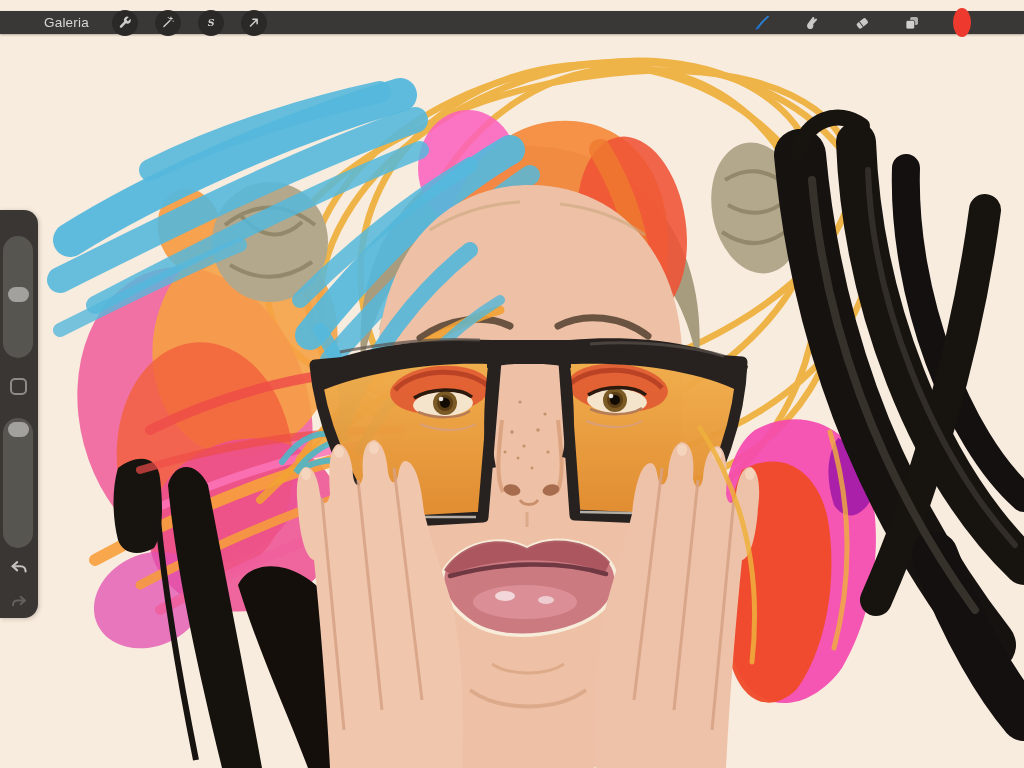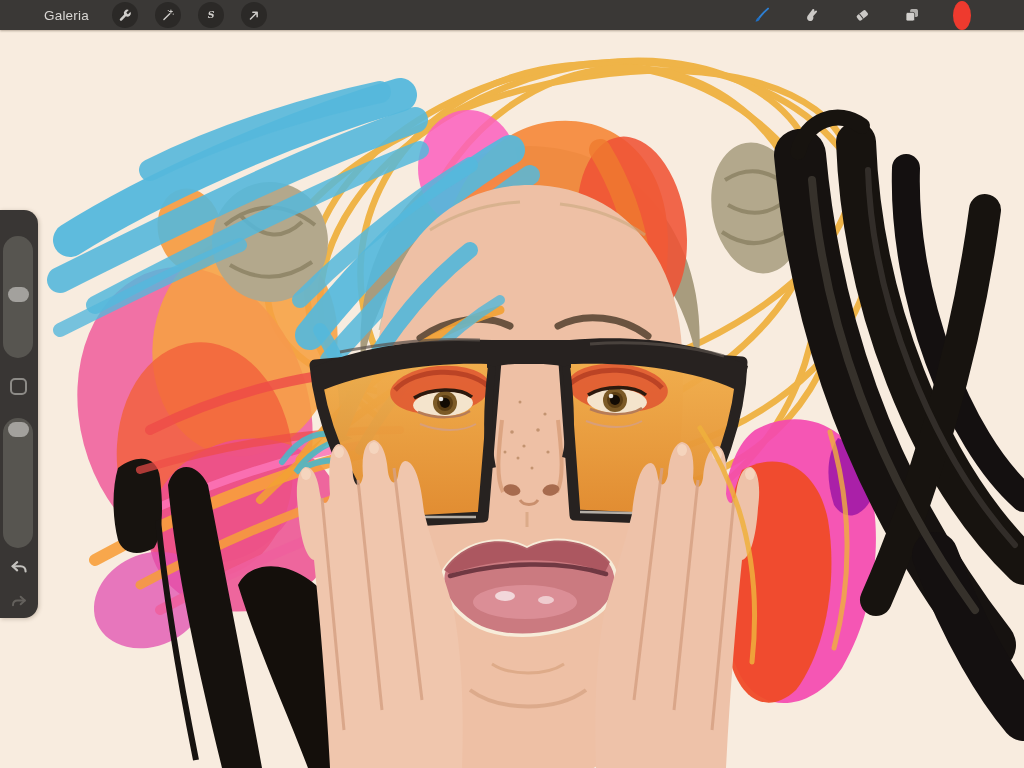--- a/index.html
+++ b/index.html
@@ -3,21 +3,21 @@
 <meta charset="utf-8">
 <style>
   html,body{margin:0;padding:0;}
   body{
     width:1024px;height:768px;overflow:hidden;position:relative;
     background:#f8ecdf;font-family:"Liberation Sans",sans-serif;
     -webkit-font-smoothing:antialiased;
   }
   
   .topbar{
-    position:absolute;top:0;left:0;width:1024px;height:30px;z-index:30;
+    position:absolute;top:11px;left:0;width:1024px;height:23px;z-index:30;
     background:#3a3836;display:flex;align-items:center;
     box-shadow:0 1px 2px rgba(60,40,20,.35);
   }
   .tb-left{display:flex;align-items:center;gap:17px;padding-left:38px;}
   .gallery-btn{
     color:#d9d7d4;font-size:13.5px;letter-spacing:.2px;cursor:default;
   }
   .tool-circle{
     width:26px;height:26px;border-radius:50%;background:#2b2927;
     display:flex;align-items:center;justify-content:center;flex:0 0 auto;

